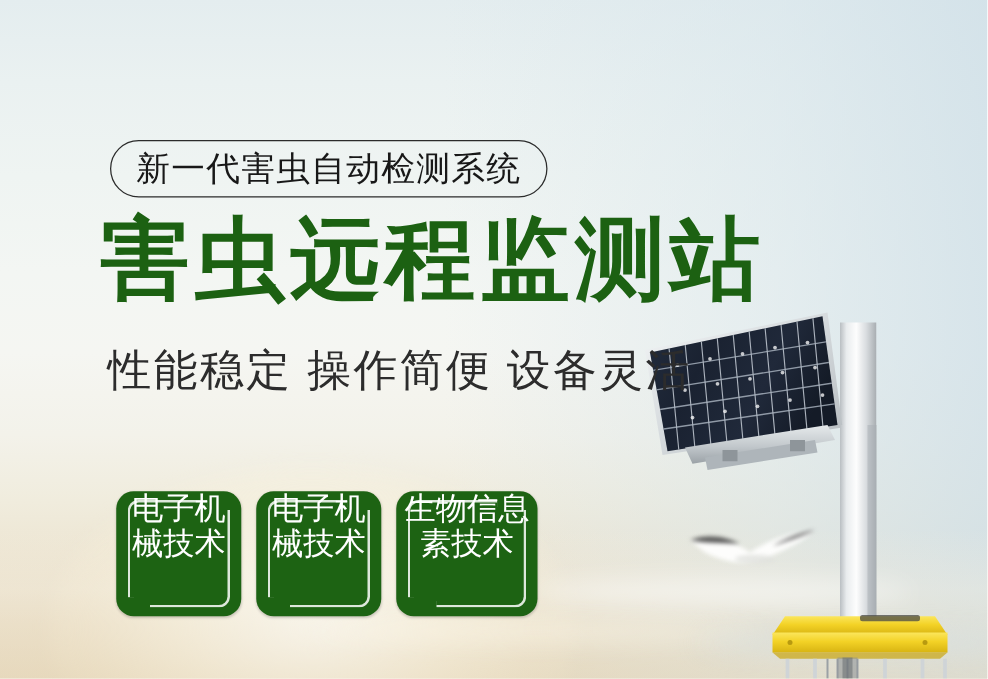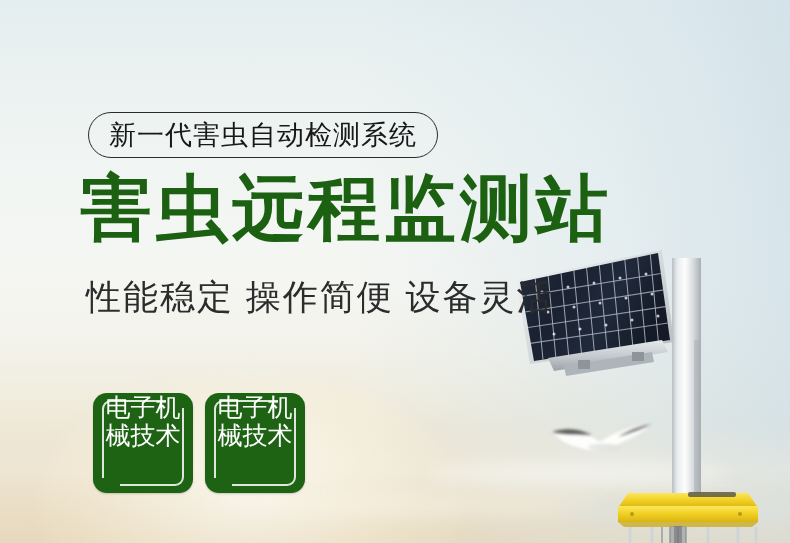--- a/index.html
+++ b/index.html
@@ -379,16 +379,19 @@
 
     <div class="subhead">性能稳定 操作简便 设备灵活</div>
 
     <div class="tags">
       <div class="tag w3">
         <span class="tag-text">电子机械技术</span>
       </div>
       <div class="tag w3">
         <span class="tag-text">电子机械技术</span>
       </div>
+      <div class="tag w4">
+        <span class="tag-text">生物信息素技术</span>
+      </div>
     </div>
 
   </div>
 </div>
 
 </body></html>

